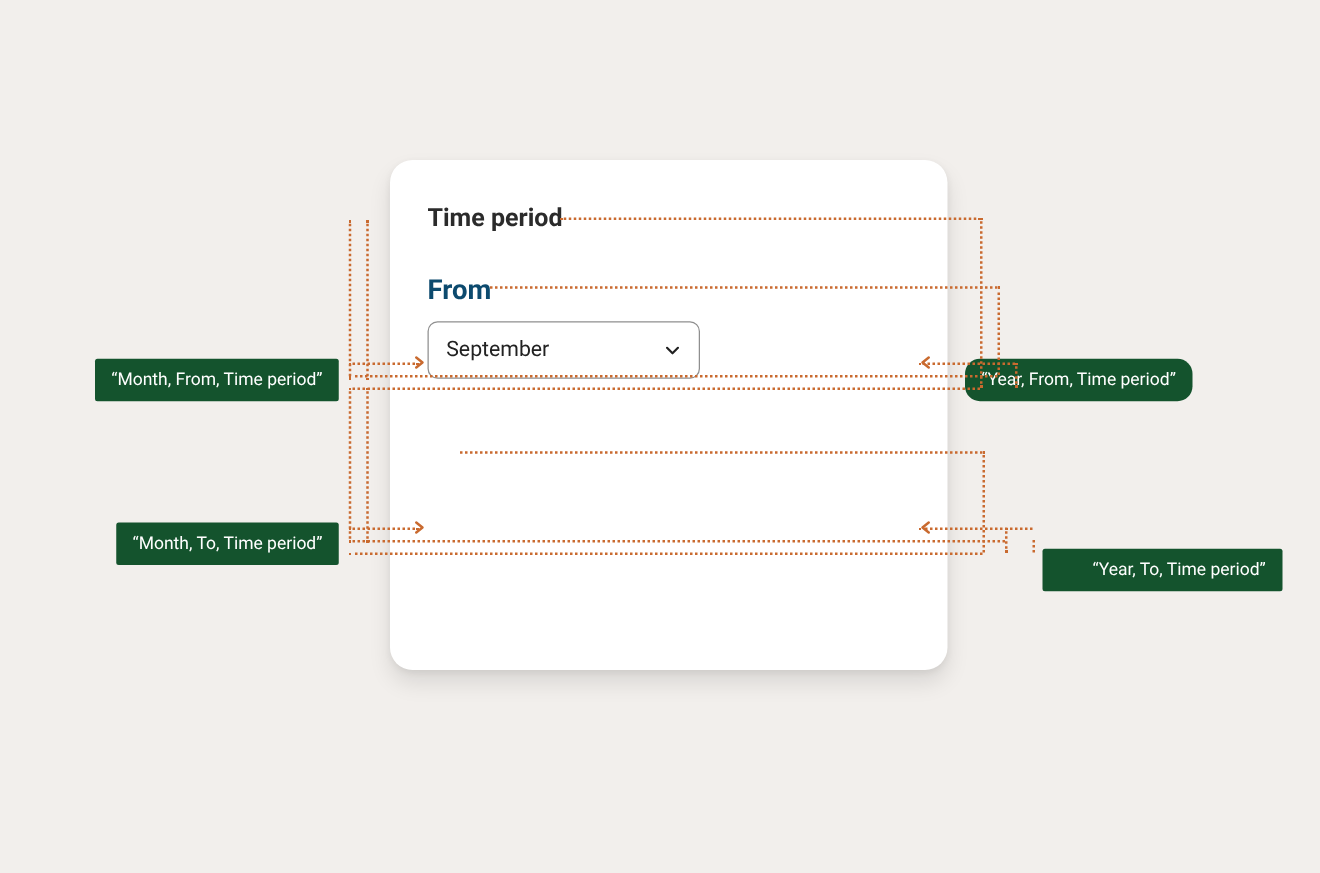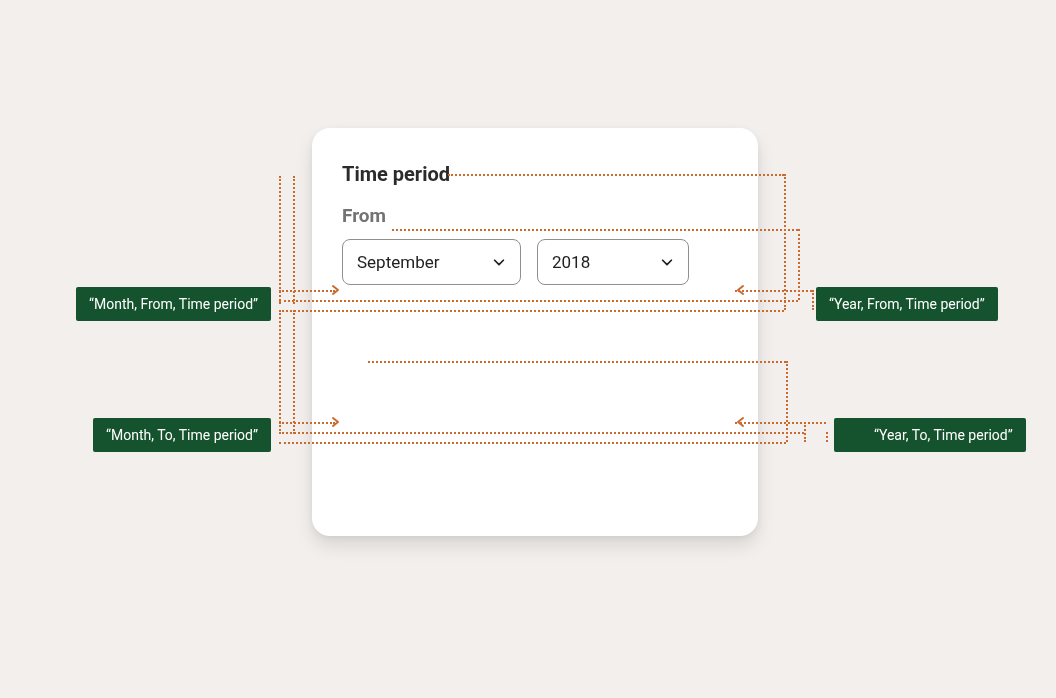--- a/index.html
+++ b/index.html
@@ -24,42 +24,42 @@
     height: 408px;
     background: #ffffff;
     border-radius: 18px;
     box-shadow: 0 10px 18px rgba(0,0,0,0.10), 0 2px 6px rgba(0,0,0,0.06);
     padding: 34px 30px 20px 30px;
   }
   .card-title {
     font-size: 20px;
     font-weight: 700;
     color: #2b2b2b;
-    margin-bottom: 18px;
+    margin-bottom: 34px;
   }
   .field-group { margin-bottom: 40px; }
   .field-label {
-    font-size: 19px;
+    font-size: 22px;
     font-weight: 700;
-    color: #737373;
+    color: #0c4a6e;
     margin-bottom: 12px;
   }
   .select-row { display: flex; gap: 16px; }
   .select {
     display: flex;
     align-items: center;
     justify-content: space-between;
     border: 1px solid #8f8f8f;
     border-radius: 8px;
     height: 46px;
     padding: 0 14px;
     background: #fff;
     cursor: pointer;
   }
-  .select-month { width: 179px; }
+  .select-month { width: 218px; }
   .select-year  { width: 152px; }
   .select-text { font-size: 17px; color: #222; }
   .chev {
     width: 14px; height: 14px;
     display: inline-block;
   }
   .chev svg { width: 14px; height: 14px; display:block; }
   .chev svg path { stroke: #222; stroke-width: 2; fill: none; stroke-linecap: round; stroke-linejoin: round; }
 
   
@@ -101,39 +101,31 @@
       <div class="field-label">From</div>
       <div class="select-row">
         <div class="select select-month">
           <span class="select-text">September</span>
           <span class="chev">
               <svg viewBox="0 0 16 16">
                 <path d="M3 6 L8 11 L13 6"></path>
               </svg>
             </span>
         </div>
-        <div class="select select-year">
-          <span class="select-text">2018</span>
-          <span class="chev">
-              <svg viewBox="0 0 16 16">
-                <path d="M3 6 L8 11 L13 6"></path>
-              </svg>
-            </span>
-        </div>
       </div>
     </div>
 
     <div class="field-group">
     </div>
   </div>
 
   <div class="tag" style="left:76px;  top:287px;">“Month, From, Time period”</div>
-  <div class="tag" style="left:816px; top:287px;">“Year, From, Time period”</div>
+  <div class="tag" style="left:772px; top:287px;border-radius:12px;">“Year, From, Time period”</div>
   <div class="tag" style="left:93px;  top:418px;">“Month, To, Time period”</div>
-  <div class="tag" style="left:834px; top:418px;padding-left:40px;">“Year, To, Time period”</div>
+  <div class="tag" style="left:834px; top:439px;padding-left:40px;">“Year, To, Time period”</div>
 
   <div class="dash-h" style="left:448px; top:174px; width:336px;"></div>
   <div class="dash-v" style="left:784px; top:174px; height:136px;"></div>
   <div class="dash-h" style="left:279px; top:310px; width:505px;"></div>
 
   <div class="dash-h" style="left:392px; top:229px; width:406px;"></div>
   <div class="dash-v" style="left:798px; top:229px; height:71px;"></div>
   <div class="dash-h" style="left:279px; top:300px; width:519px;"></div>
 
   <div class="dash-v" style="left:279px; top:176px; height:128px;"></div>

